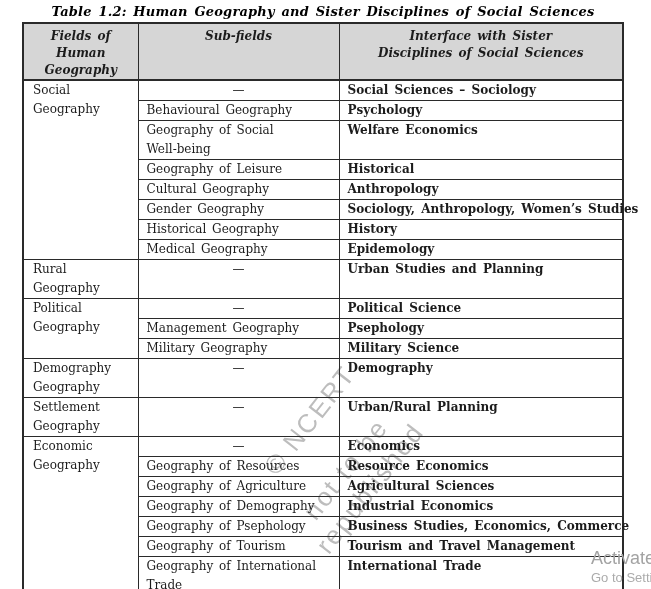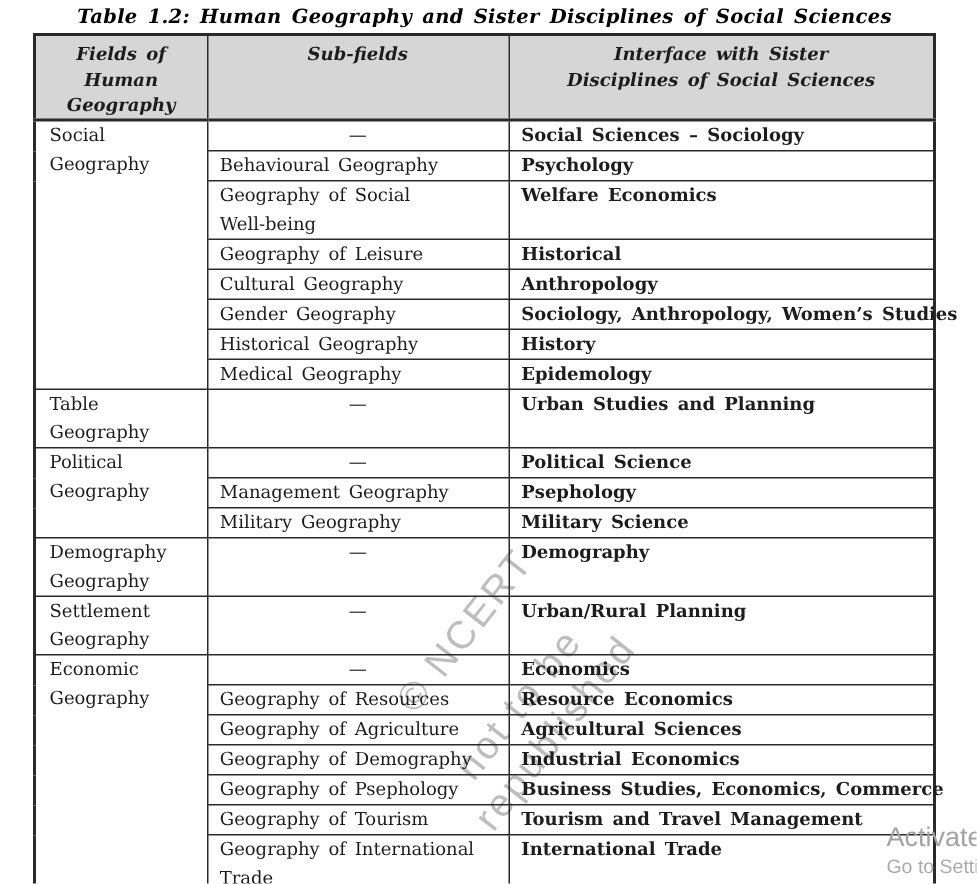--- a/index.html
+++ b/index.html
@@ -163,21 +163,21 @@
       </tr>
       <tr>
         <td class="sub-cell">Historical Geography</td>
         <td class="interface-cell">History</td>
       </tr>
       <tr>
         <td class="sub-cell">Medical Geography</td>
         <td class="interface-cell">Epidemology</td>
       </tr>
       <tr>
-        <td class="field-cell" rowspan="1">Table
+        <td class="field-cell" rowspan="1">Rural
 Geography</td>
         <td class="sub-cell dash">—</td>
         <td class="interface-cell">Urban Studies and Planning</td>
       </tr>
       <tr>
         <td class="field-cell" rowspan="3">Political
 Geography</td>
         <td class="sub-cell dash">—</td>
         <td class="interface-cell">Political Science</td>
       </tr>

